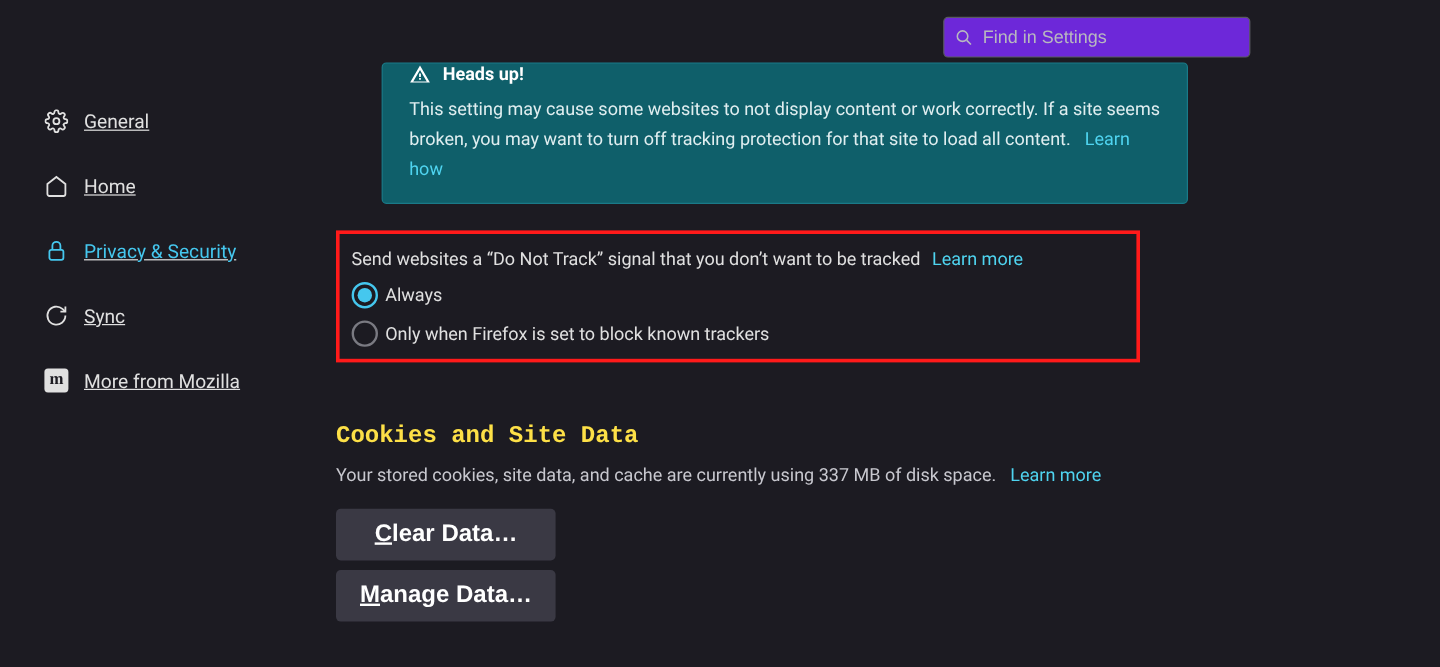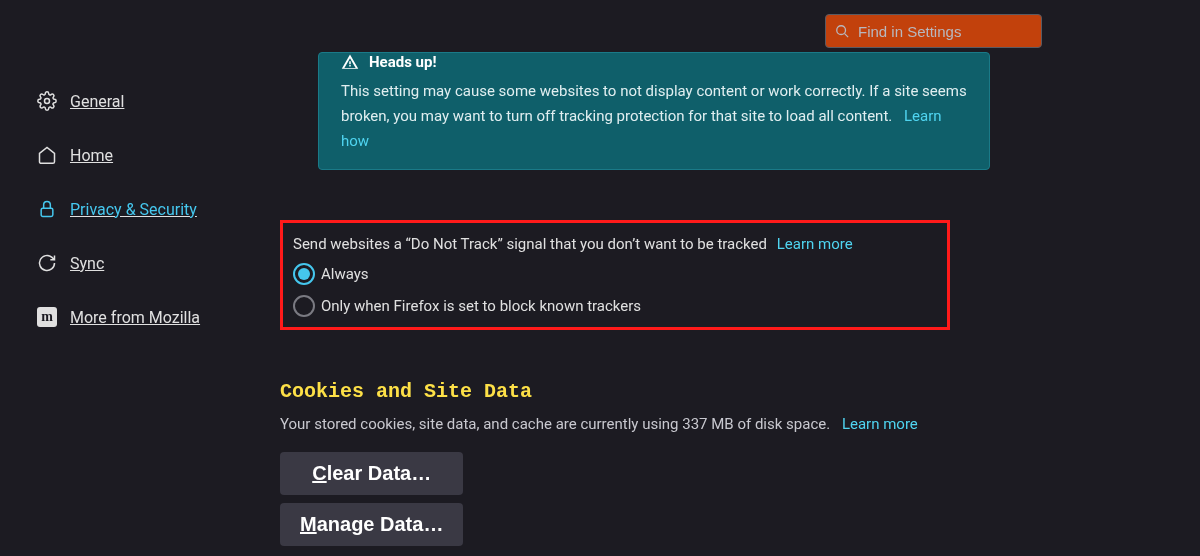--- a/index.html
+++ b/index.html
@@ -12,23 +12,23 @@
   height: 556px;
   overflow: hidden;
   position: relative;
 }
 .search-wrap {
   position: absolute;
   top: 14px;
   right: 158px;
 }
 .search-input {
-  width: 217px;
+  width: 256px;
   height: 34px;
-  background: #c2410c;
+  background: #6d28d9;
   border: 1px solid #5a5a62;
   border-radius: 4px;
   padding: 0 10px 0 32px;
   color: #e0e0e0;
   font-size: 15px;
 }
 .search-input::placeholder { color: #b8b8bf; }
 .search-icon {
   position: absolute;
   left: 10px;
@@ -87,21 +87,21 @@
 }
 .info-box .bd {
   color: #e0eef0;
   line-height: 1.65;
   font-size: 15px;
 }
 .info-box .bd a { color: #4fd4f0; text-decoration: none; margin-left: 8px; }
 .dnt-box {
   border: 3px solid #ff1a1a;
   padding: 12px 10px 10px 10px;
-  margin-top: 50px;
+  margin-top: 22px;
   width: 670px;
 }
 .dnt-title { color: #e0e0e0; font-size: 15px; }
 .dnt-title a { color: #4fd4f0; text-decoration: none; margin-left: 6px; }
 .radio-row {
   display: flex;
   align-items: center;
   gap: 6px;
   margin-top: 10px;
   cursor: pointer;

